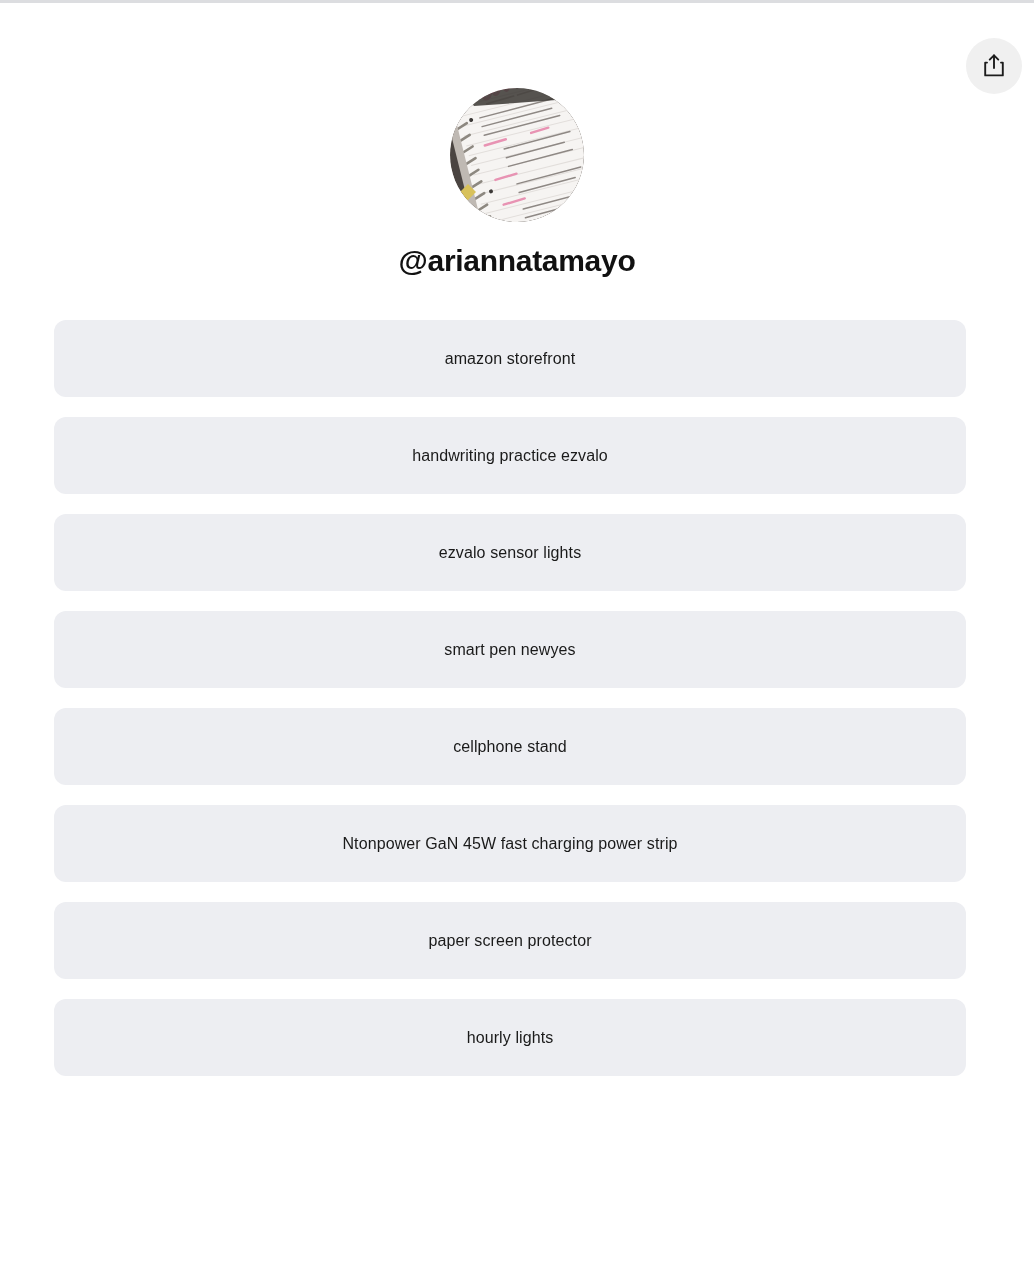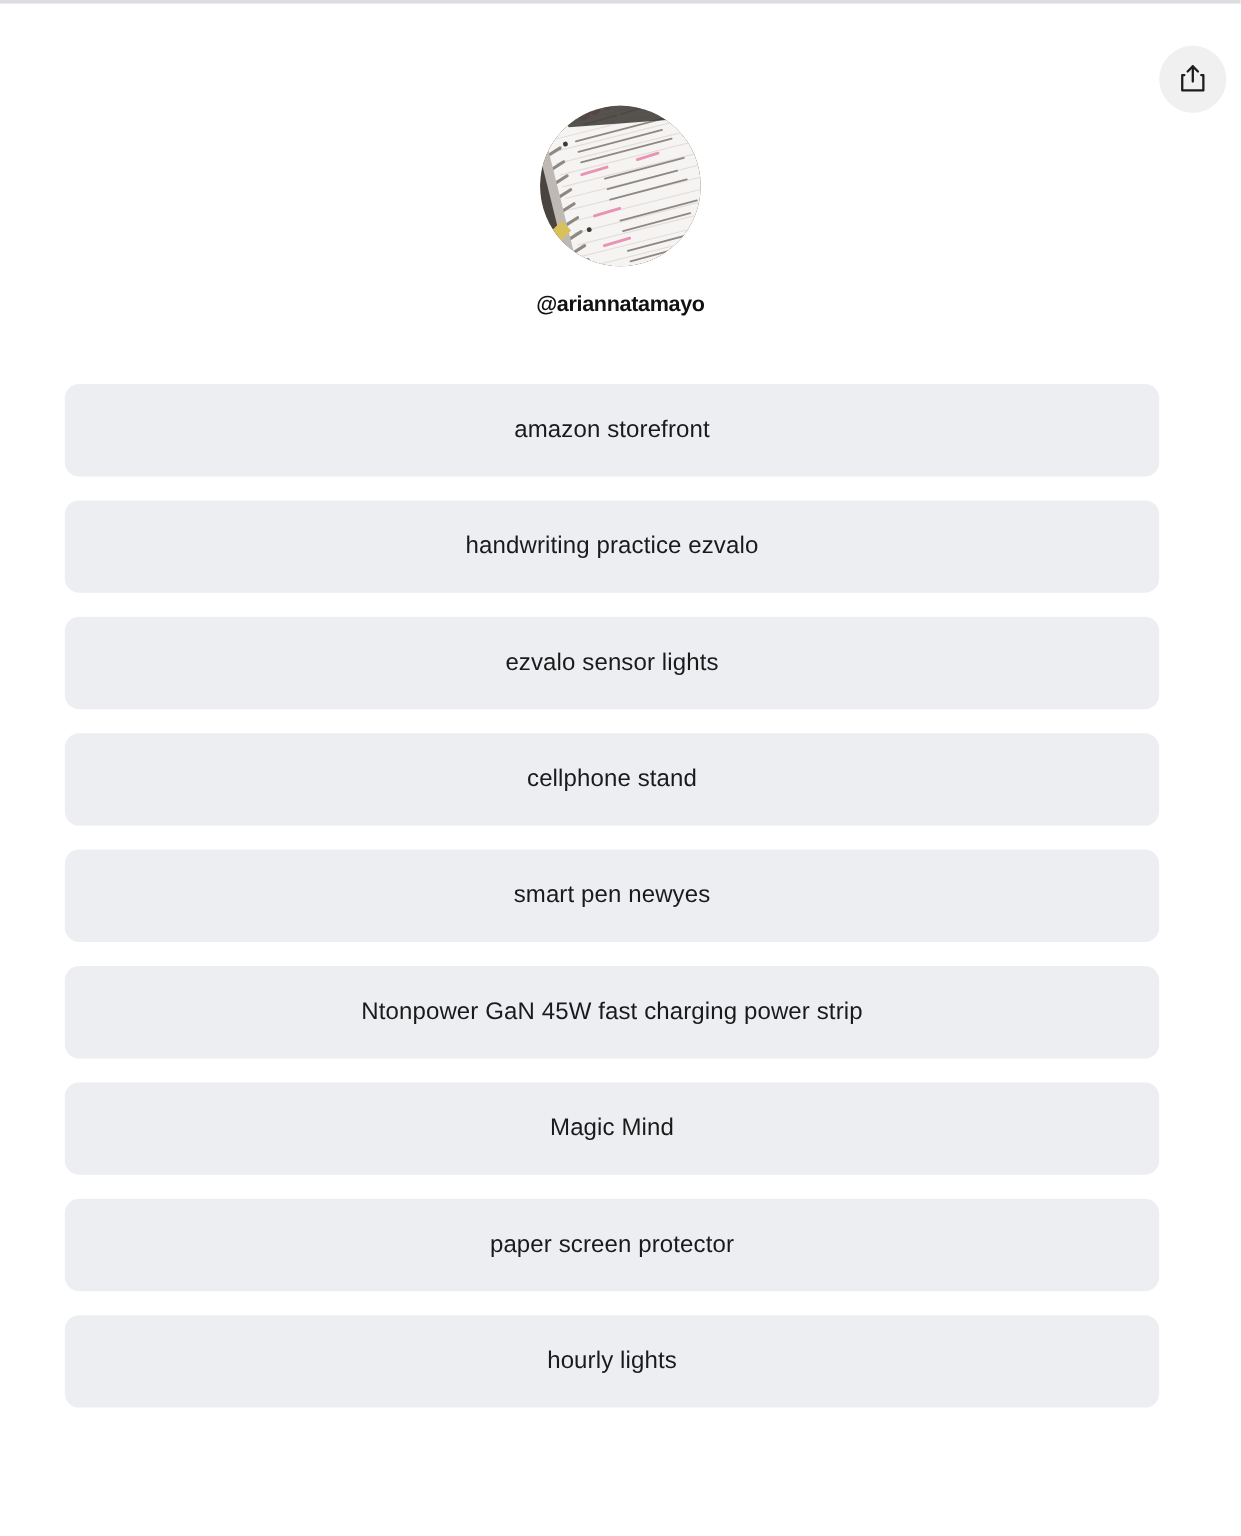--- a/index.html
+++ b/index.html
@@ -66,21 +66,21 @@
     height: 134px;
     border-radius: 50%;
     overflow: hidden;
     position: relative;
     background: #cfcbc6;
   }
   .avatar svg { display: block; width: 134px; height: 134px; }
 
   .username {
     margin-top: 22px;
-    font-size: 18px;
+    font-size: 30px;
     font-weight: bold;
     color: #111111;
     letter-spacing: -0.3px;
     line-height: 1.1;
   }
 
   
   .links {
     position: absolute;
     top: 320px;
@@ -99,21 +99,21 @@
     border: none;
     display: flex;
     align-items: center;
     justify-content: center;
     cursor: pointer;
     padding: 0 24px;
     font-family: "Liberation Sans", sans-serif;
   }
 
   .link-label {
-    font-size: 20px;
+    font-size: 16px;
     font-weight: 400;
     color: #1a1a1a;
     text-align: center;
     letter-spacing: 0.1px;
     white-space: nowrap;
   }
 </style>
 </head>
 <body>
 
@@ -233,32 +233,29 @@
     <button class="link-row">
       <span class="link-label">amazon storefront</span>
     </button>
     <button class="link-row">
       <span class="link-label">handwriting practice ezvalo</span>
     </button>
     <button class="link-row">
       <span class="link-label">ezvalo sensor lights</span>
     </button>
     <button class="link-row">
+      <span class="link-label">smart pen newyes</span>
+    </button>
+    <button class="link-row">
       <span class="link-label">cellphone stand</span>
     </button>
     <button class="link-row">
-      <span class="link-label">smart pen newyes</span>
-    </button>
-    <button class="link-row">
       <span class="link-label">Ntonpower GaN 45W fast charging power strip</span>
     </button>
     <button class="link-row">
-      <span class="link-label">Magic Mind</span>
-    </button>
-    <button class="link-row">
       <span class="link-label">paper screen protector</span>
     </button>
     <button class="link-row">
       <span class="link-label">hourly lights</span>
     </button>
   </div>
 
 </div>
 
 </body></html>

